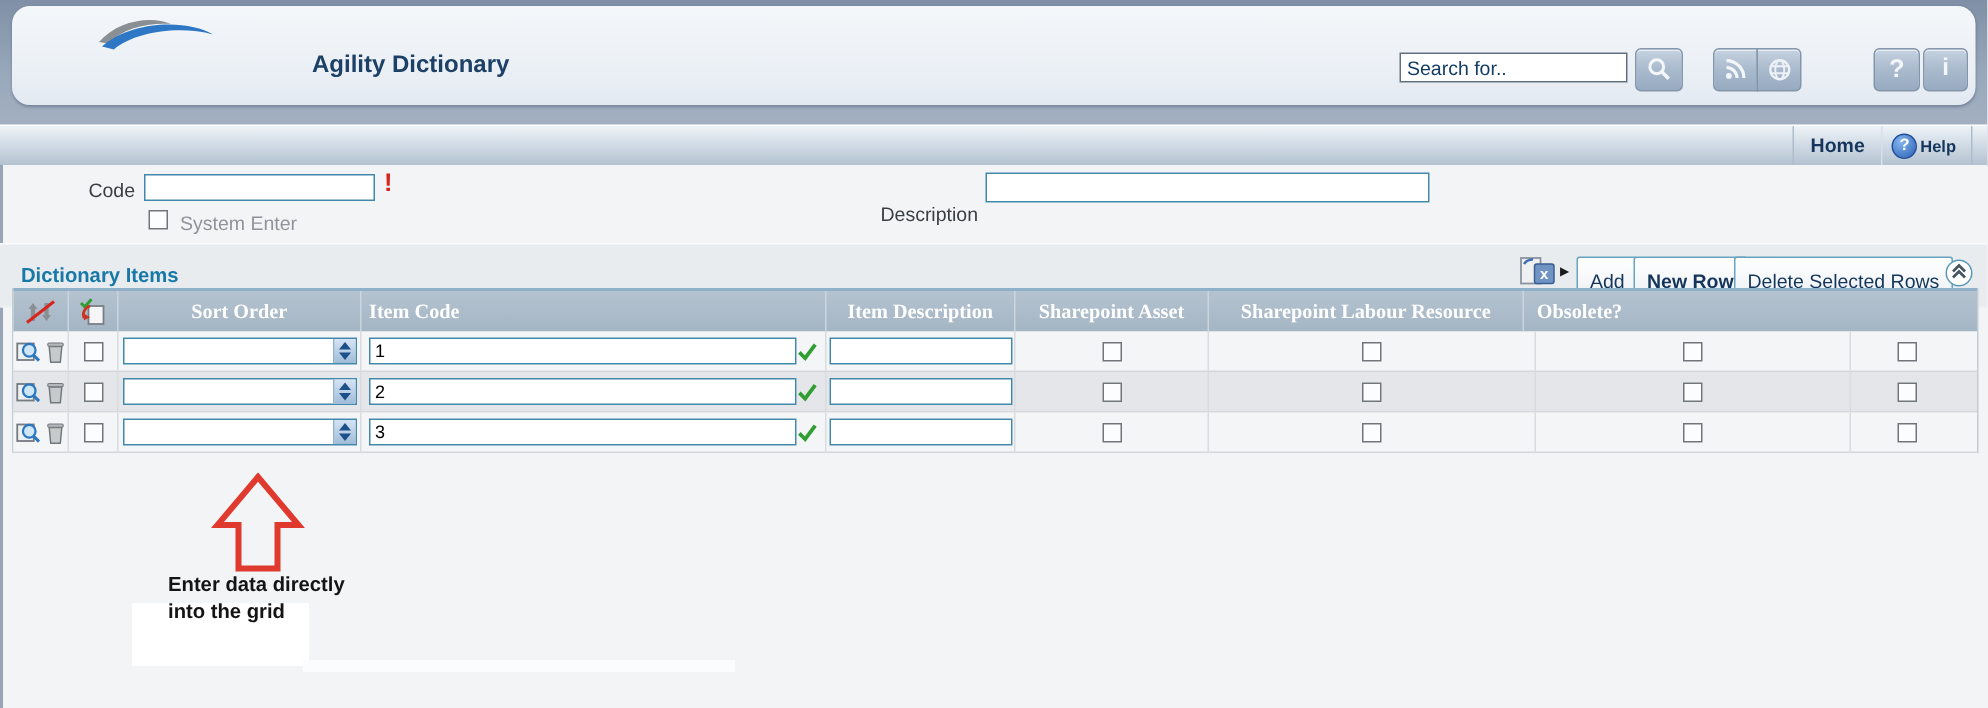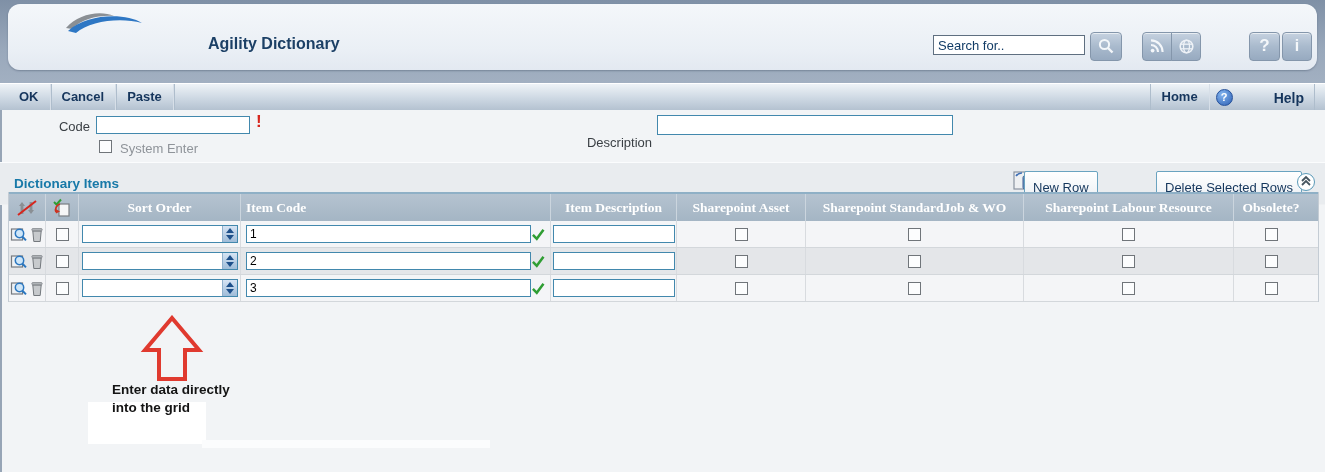--- a/index.html
+++ b/index.html
@@ -38,21 +38,21 @@
   .tb-left{display:flex;margin-left:8px;}
   .tb-item{padding:0 11px;line-height:26px;font-weight:bold;font-size:13px;color:#15355c;
     border-right:1px solid #d7dfe8;box-shadow:1px 0 0 #aebdcc;cursor:pointer;white-space:nowrap;}
   .tb-right{margin-left:auto;display:flex;margin-right:10px;}
   .tb-item.first-right{border-left:1px solid #aebdcc;}
   .help-wrap{display:flex;align-items:center;padding:0 10px 0 6px;border-left:1px solid #d7dfe8;
     border-right:1px solid #aebdcc;cursor:pointer;}
   .help-q{width:15px;height:15px;border-radius:50%;margin-right:2px;
     background:radial-gradient(circle at 35% 30%,#84b6f0,#2c5fb3);border:1px solid #24509a;
     color:#fff;font-size:11px;font-weight:bold;line-height:15px;text-align:center;}
-  .help-label{font-weight:bold;font-size:14px;color:#15355c;line-height:26px;margin-left:39px;}
+  .help-label{font-weight:bold;font-size:11px;color:#15355c;line-height:26px;}
   
   .content{position:absolute;top:110px;left:0;width:1325px;height:362px;background:#f2f4f6;}
   .left-edge{position:absolute;left:0;top:0;width:2px;height:362px;background:#97a5b6;}
   .fld-label{position:absolute;font-size:13px;color:#3a3f44;}
   .fld-input{position:absolute;border:1px solid #4288ad;background:#fff;font-size:12px;
     padding:0 3px;color:#222;font-family:"Liberation Sans",sans-serif;}
   .req-mark{position:absolute;left:256px;top:2px;color:#d6251d;font-size:17px;font-weight:bold;}
   .cbx{appearance:none;-webkit-appearance:none;width:13px;height:13px;margin:0;
     border:1px solid #70757a;background:#fcfdfe;cursor:pointer;}
   .sys-label{position:absolute;left:120px;top:31px;font-size:13px;color:#8f949a;}
@@ -139,25 +139,20 @@
         <line x1="2.4" y1="6.2" x2="14.6" y2="6.2" stroke="#eef2f7" stroke-width="1.3"></line>
         <line x1="2.4" y1="10.8" x2="14.6" y2="10.8" stroke="#eef2f7" stroke-width="1.3"></line>
       </svg>
     </div>
     <div class="icon-btn btn-question">?</div>
     <div class="icon-btn btn-info">i</div>
   </div>
 </div>
 
 <div class="toolbar">
-  <div class="tb-left">
-    <div class="tb-item">OK</div>
-    <div class="tb-item">Cancel</div>
-    <div class="tb-item">Paste</div>
-  </div>
   <div class="tb-right">
     <div class="tb-item first-right" style="border-right:none;box-shadow:none;">Home</div>
     <div class="help-wrap">
       <div class="help-q">?</div>
       <div class="help-label">Help</div>
     </div>
   </div>
 </div>
 
 <div class="content">
@@ -176,21 +171,21 @@
   <div class="section-bar">
     <div class="section-title">Dictionary Items</div>
     <svg class="excel-icon" viewBox="0 0 26 22">
       <rect x="2" y="2" width="13" height="17" fill="#eef0f2" stroke="#8a93a0" stroke-width="1.2"></rect>
       <path d="M4,6 a7,7 0 0 1 6,-3" fill="none" stroke="#3f6fb5" stroke-width="1.6"></path>
       <rect x="11" y="6" width="13" height="13" rx="1.5" fill="#6f94c4" stroke="#3c5f92"></rect>
       <text x="17.5" y="16" font-size="10" font-weight="bold" fill="#ffffff" text-anchor="middle" font-family="Liberation Sans">x</text>
     </svg>
     <div class="caret-right">▶</div>
     <button class="gbtn" style="left:1051px;">Add</button>
-    <button class="gbtn" style="left:1024px;">New Row</button>
+    <button class="gbtn" style="left:1089px;font-weight:bold;">New Row</button>
     <button class="gbtn" style="left:1156px;">Delete Selected Rows</button>
     <button class="collapse-btn">
       <svg width="14" height="14" viewBox="0 0 14 14">
         <polyline points="3,7 7,3 11,7" fill="none" stroke="#46555f" stroke-width="1.8"></polyline>
         <polyline points="3,11 7,7 11,11" fill="none" stroke="#46555f" stroke-width="1.8"></polyline>
       </svg>
     </button>
   </div>
 
   <div class="grid">
@@ -207,21 +202,20 @@
           <rect x="7" y="6" width="10" height="12" fill="#f5f6f7" stroke="#7a7f84" stroke-width="1.2"></rect>
           <polyline points="2,4 4.5,6.5 9,1.5" fill="none" stroke="#2f9e33" stroke-width="2"></polyline>
           <path d="M4,14 a6,6 0 0 1 4,-8" fill="none" stroke="#cc3322" stroke-width="1.8"></path>
           <path d="M3,10.5 L4,15.5 L8,13.5 Z" fill="#cc3322"></path>
         </svg>
       </div>
       <div class="gh-cell c3">Sort Order</div>
       <div class="gh-cell c4">Item Code</div>
       <div class="gh-cell c5">Item Description</div>
       <div class="gh-cell c6">Sharepoint Asset</div>
-      <div class="gh-cell c7">Sharepoint StandardJob &amp; WO</div>
       <div class="gh-cell c8">Sharepoint Labour Resource</div>
       <div class="gh-cell c9">Obsolete?</div>
     </div>
 
     <div class="grid-row">
       <div class="g-cell c1">
         <svg class="row-icon" width="18" height="17" viewBox="0 0 18 17">
           <rect x="1.5" y="3" width="11" height="11" fill="#eef1f4" stroke="#767b80" stroke-width="1.2"></rect>
           <circle cx="9.5" cy="7.5" r="4.2" fill="#cfe6f8" stroke="#2b77c0" stroke-width="1.5"></circle>
           <line x1="12.5" y1="10.8" x2="16" y2="14.4" stroke="#2b77c0" stroke-width="2"></line>

